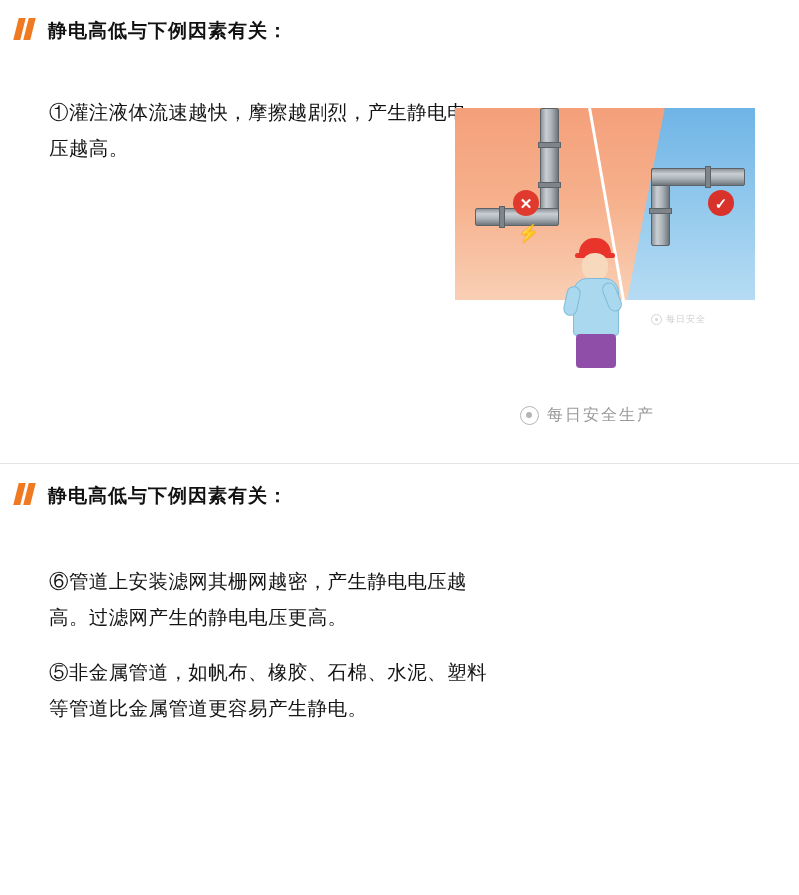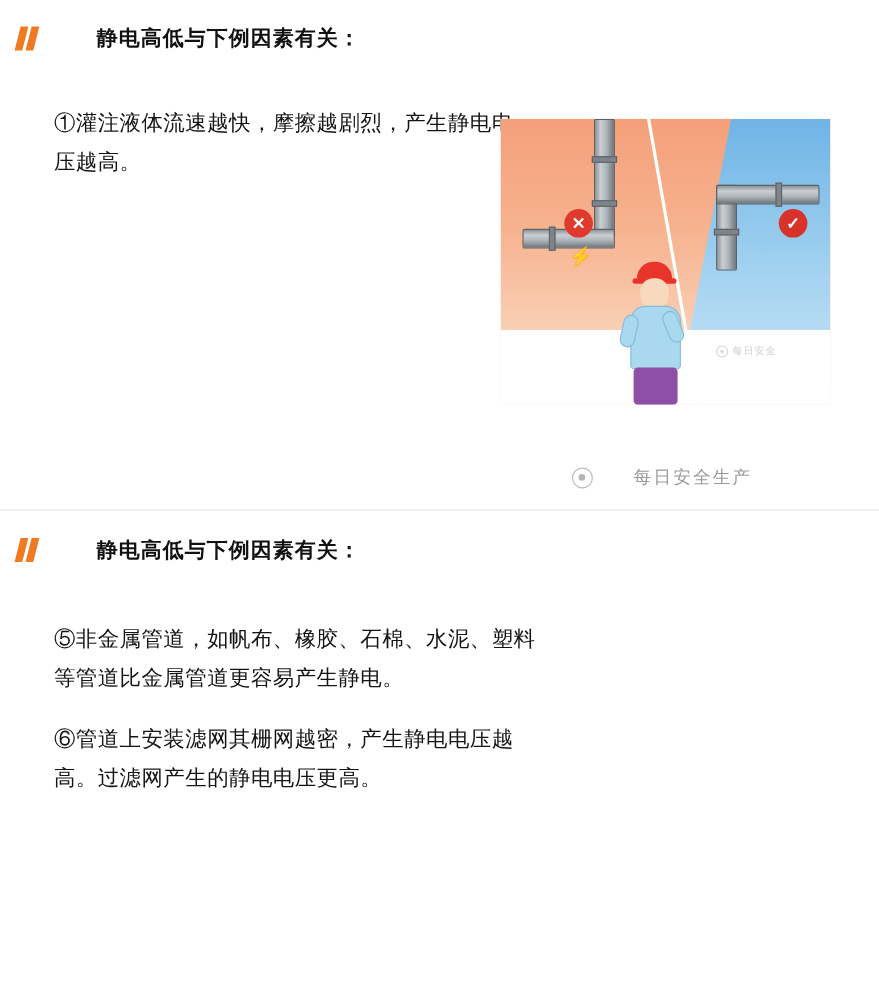--- a/index.html
+++ b/index.html
@@ -17,24 +17,23 @@
   }
   .section {
     position: relative;
     width: 799px;
   }
   .section-1 { height: 465px; }
   .section-2 { height: 430px; }
 
   .heading {
     display: flex;
-    align-items: center;
+    align-items: flex-start;
     padding: 18px 0 0 16px;
     height: 52px;
-    gap: 40px;
   }
   .heading-bars {
     display: flex;
     align-items: center;
     margin-right: 12px;
   }
   .bar {
     width: 7px;
     height: 22px;
     background: #f07a22;
@@ -210,21 +209,21 @@
     position: relative;
     flex: none;
   }
   .account-ring:after {
     content: "";
     position: absolute; left: 5px; top: 5px;
     width: 6px; height: 6px;
     border-radius: 50%;
     background: #b5b5b5;
   }
-  .acct-1 { left: 520px; top: 424px; gap: 29px; }
+  .acct-1 { left: 520px; top: 405px; }
 
   .hr {
     position: absolute;
     left: 0; width: 799px; height: 1px;
     background: #e3e3e3;
   }
   .hr-1 { top: 463px; }
 </style>
 </head>
 <body>
@@ -291,17 +290,17 @@
 
   <div class="heading">
     <span class="heading-bars">
       <span class="bar b1"></span>
         <span class="bar b2"></span>
     </span>
     <span class="heading-text">静电高低与下例因素有关：</span>
   </div>
 
   <div class="body-text">
+    <p class="para">⑥管道上安装滤网其栅网越密，产生静电电压越高。过滤网产生的静电电压更高。</p>
     <p class="para">⑤非金属管道，如帆布、橡胶、石棉、水泥、塑料等管道比金属管道更容易产生静电。</p>
-    <p class="para">⑥管道上安装滤网其栅网越密，产生静电电压越高。过滤网产生的静电电压更高。</p>
   </div>
 
 </div>
 
 </body></html>

